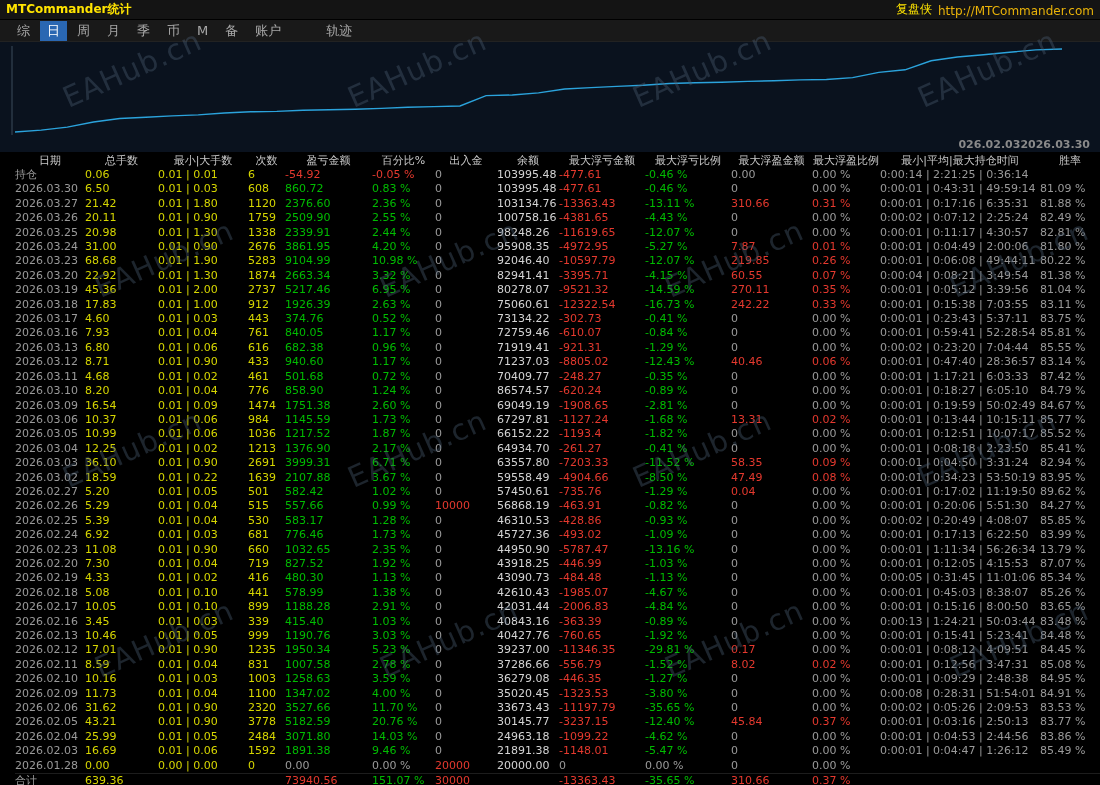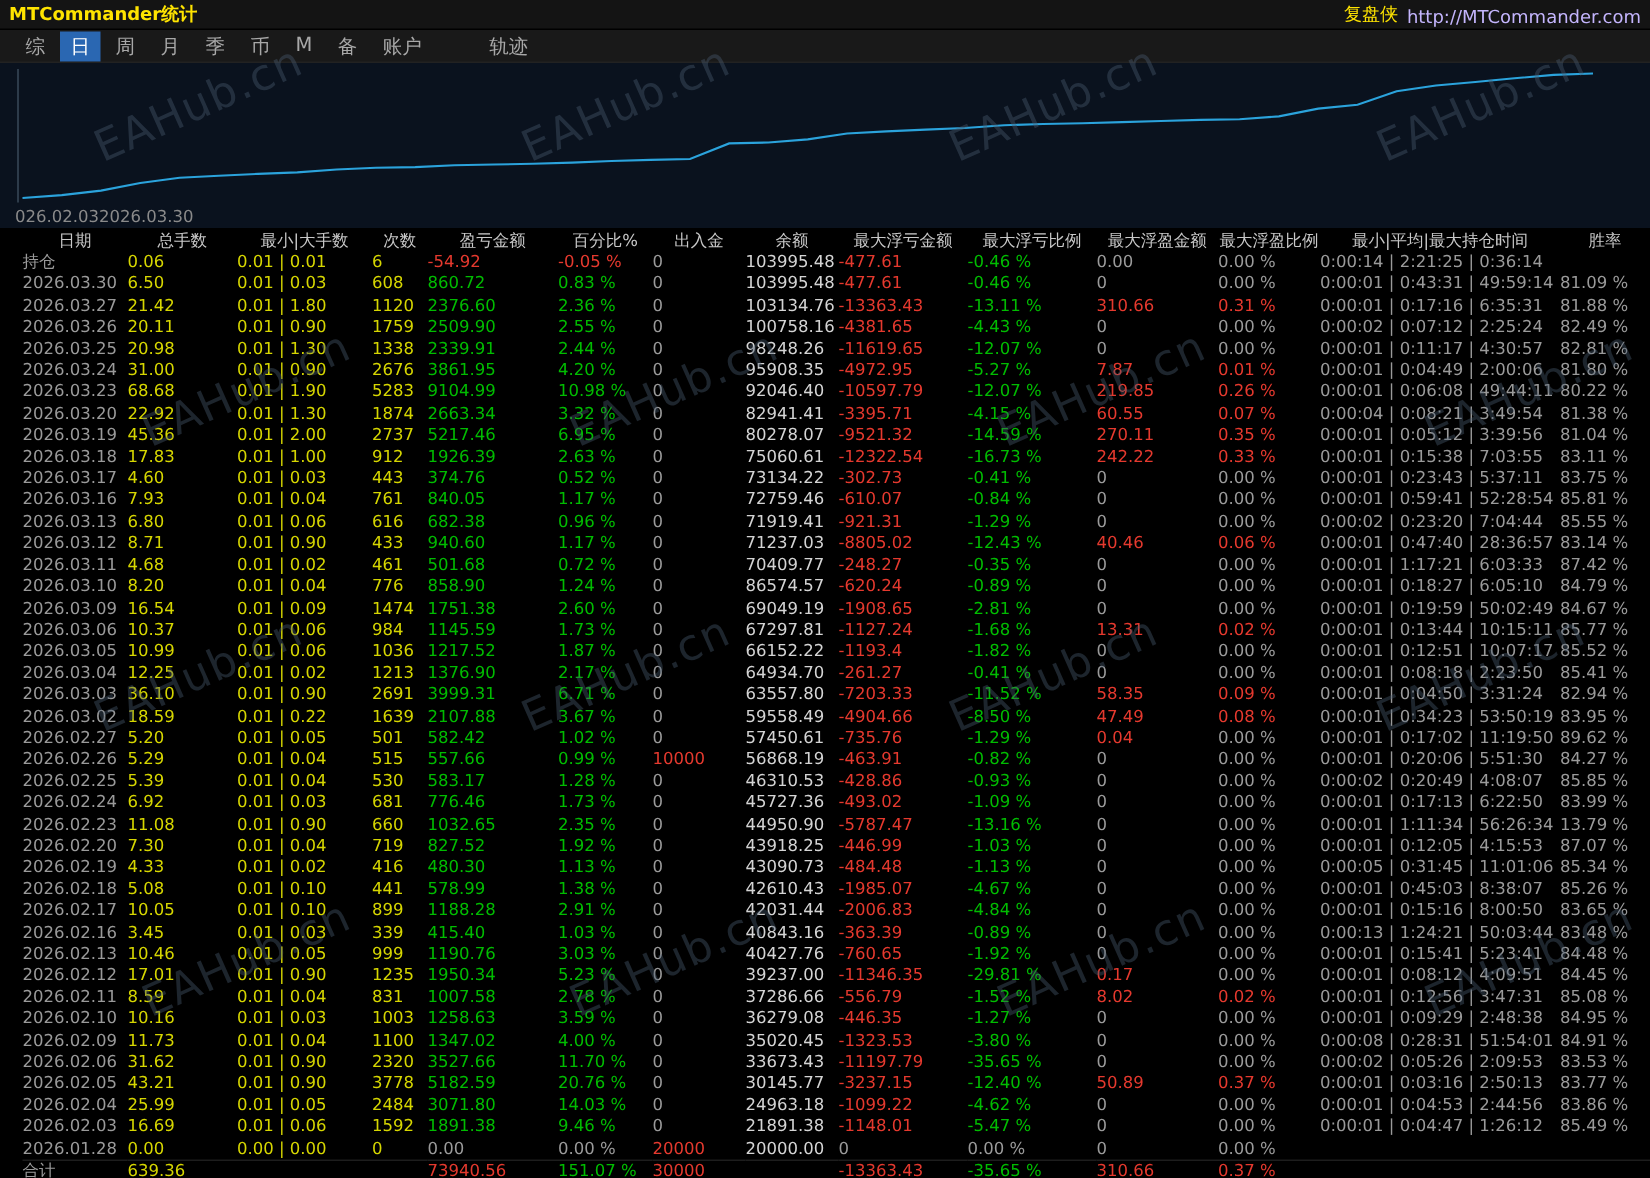--- a/index.html
+++ b/index.html
@@ -4,32 +4,32 @@
 <style>
   *{margin:0;padding:0;box-sizing:border-box}
   html,body{width:1100px;height:785px;background:#000;overflow:hidden;
     font-family:"DejaVu Sans","Liberation Sans",sans-serif;}
   
   .titlebar{height:20px;background:#141414;display:flex;justify-content:space-between;
     align-items:center;padding:0 6px;font-size:12px;border-bottom:1px solid #000;}
   .app-title{color:#ffe400;font-weight:bold;}
   .tb-right{display:flex;align-items:flex-end;gap:6px;}
   .brand{color:#ffe400;}
-  .brand-url{color:#c4b5fd;}
+  .brand-url{color:#eab308;}
   
   .menubar{height:22px;background:#191919;display:flex;align-items:center;
     padding-left:10px;font-size:13px;color:#a8a8a8;border-bottom:1px solid #222;}
   .menu-item{padding:1px 7px;margin-right:3px;cursor:pointer;white-space:nowrap;}
   .menu-item.active{background:#2a67b2;color:#ffffff;}
   .menu-item.gap{margin-left:28px;}
   
   .chart-wrap{position:relative;height:110px;background:#0a121e;}
   .chart-wrap svg{display:block;}
   .chart-labels{position:absolute;bottom:1px;left:0;right:0;height:13px;font-size:11px;
-    color:#8a8a8a;display:flex;justify-content:flex-start;padding:0 10px;}
+    color:#8a8a8a;display:flex;justify-content:flex-end;padding:0 10px;font-weight:bold;}
   
   table{border-collapse:collapse;table-layout:fixed;margin-left:15px;width:1085px;font-size:11px;}
   th{color:#c8c8c8;font-weight:normal;text-align:center;height:16px;white-space:nowrap;overflow:hidden;}
   td{height:14.4px;line-height:14.4px;white-space:nowrap;overflow:hidden;}
   .c-yel{color:#d6d600}
   .c-grn{color:#00bc00}
   .c-red{color:#e5392e}
   .c-dim{color:#9a9a9a}
   .c-lt{color:#d4d4d4}
   tr.total-row td{border-top:1px solid #1d1d1d;}
@@ -722,21 +722,21 @@
         <td class="c-dim">2026.02.05</td>
         <td class="c-yel">43.21</td>
         <td class="c-yel">0.01 | 0.90</td>
         <td class="c-yel">3778</td>
         <td class="c-grn">5182.59</td>
         <td class="c-grn">20.76 %</td>
         <td class="c-dim">0</td>
         <td class="c-lt">30145.77</td>
         <td class="c-red">-3237.15</td>
         <td class="c-grn">-12.40 %</td>
-        <td class="c-red">50.89</td>
+        <td class="c-red">45.84</td>
         <td class="c-red">0.37 %</td>
         <td class="c-dim">0:00:01 | 0:03:16 | 2:50:13</td>
         <td class="c-dim">83.77 %</td>
       </tr>
       <tr>
         <td class="c-dim">2026.02.04</td>
         <td class="c-yel">25.99</td>
         <td class="c-yel">0.01 | 0.05</td>
         <td class="c-yel">2484</td>
         <td class="c-grn">3071.80</td>

